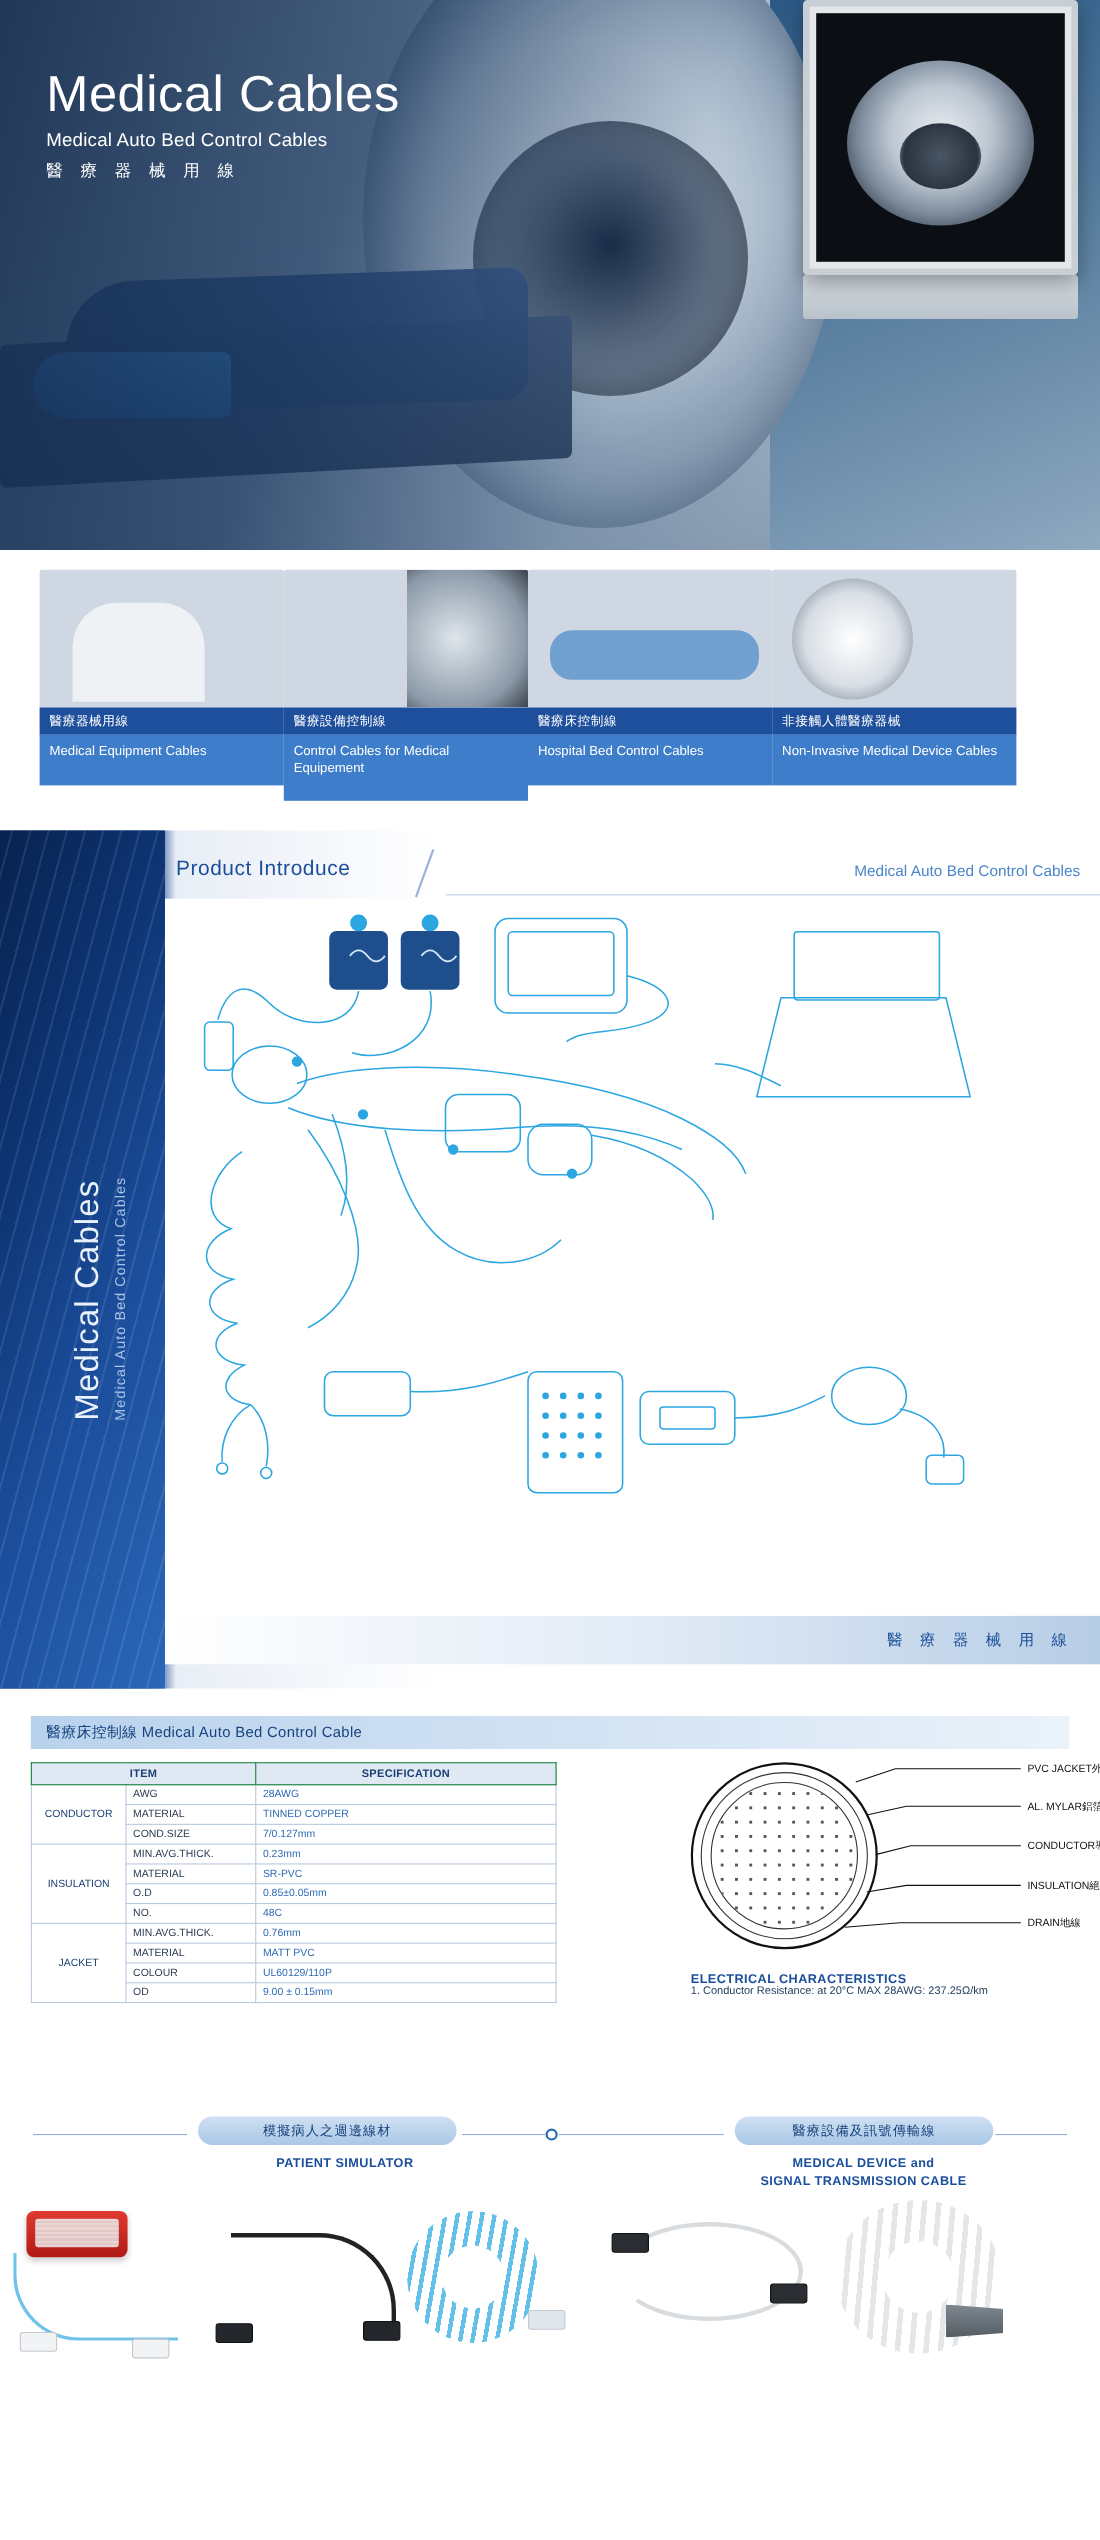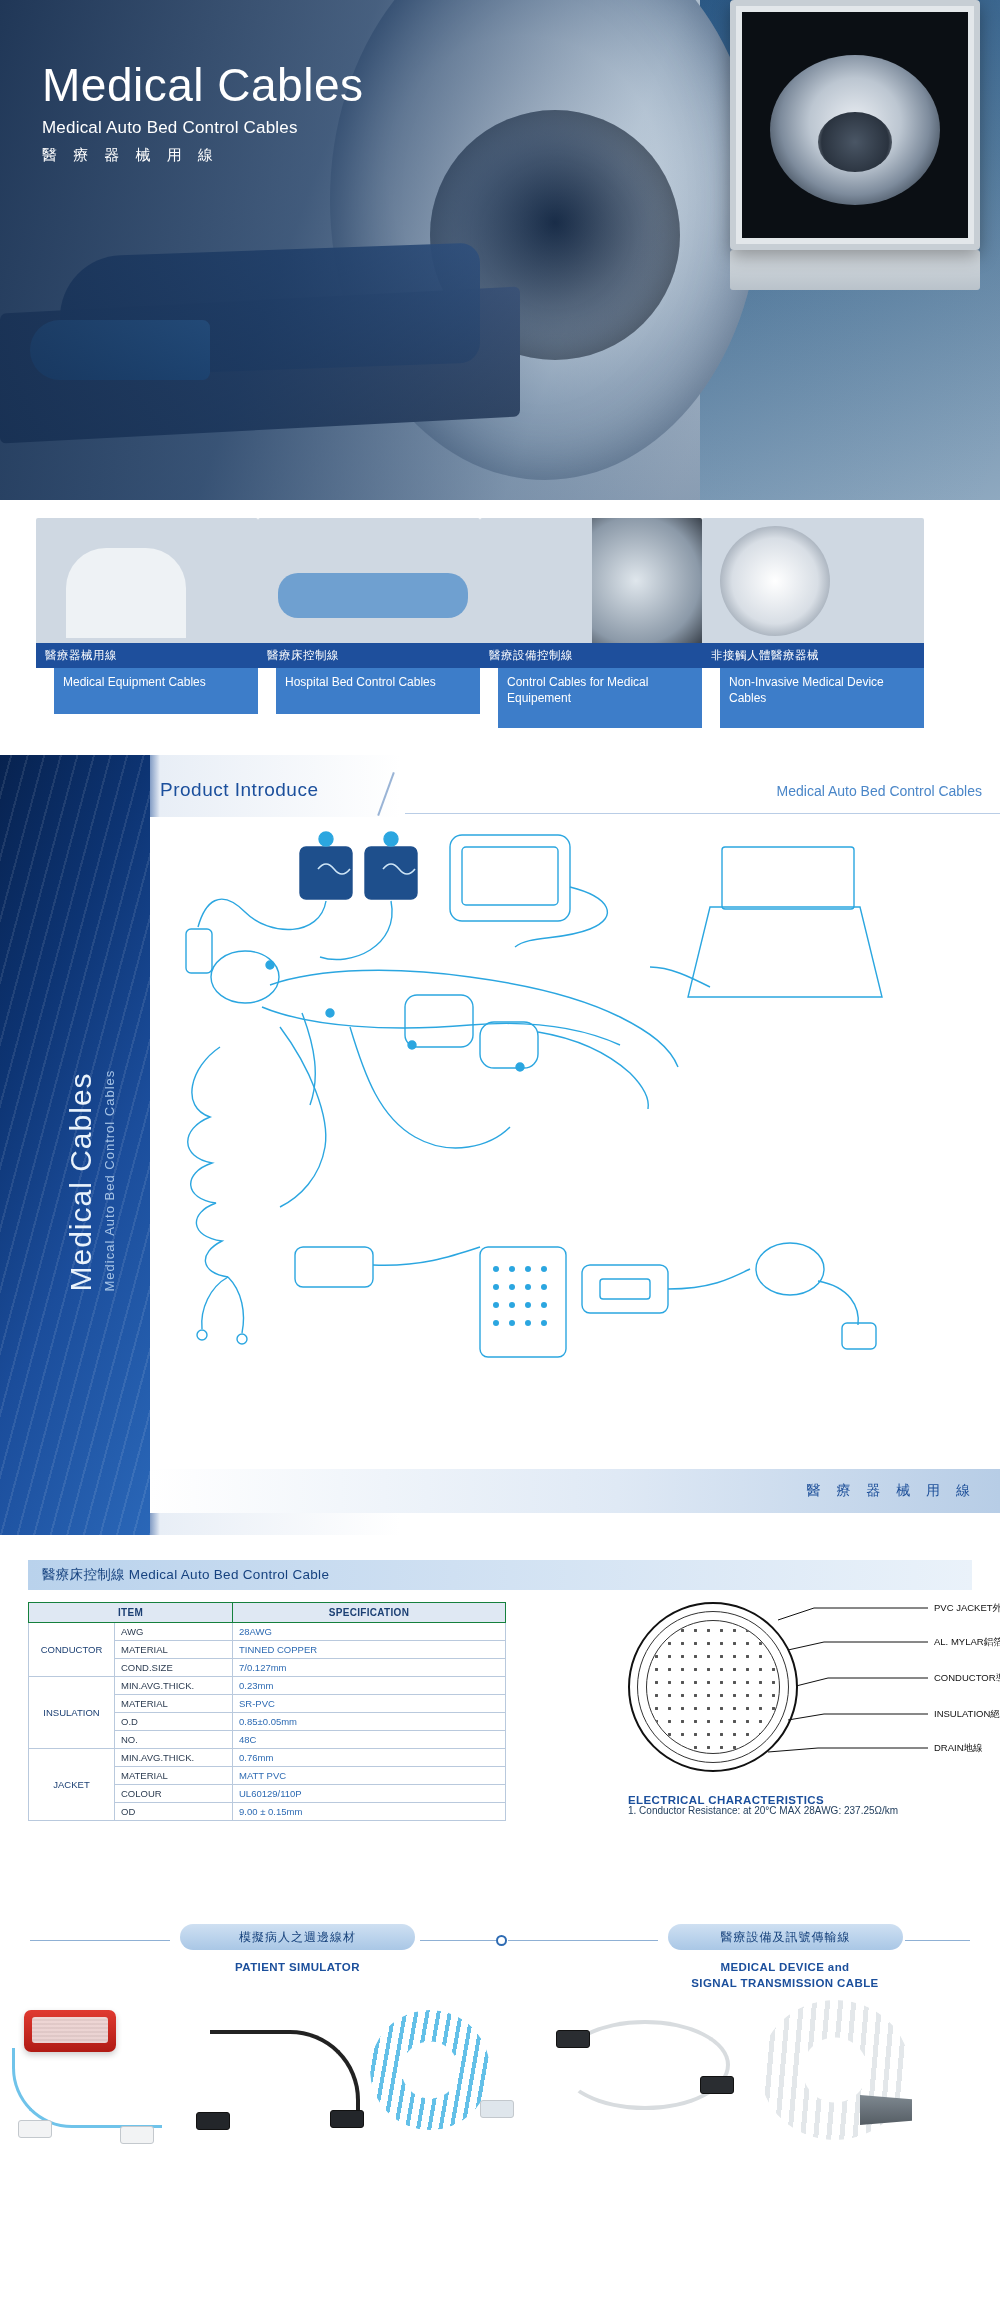--- a/index.html
+++ b/index.html
@@ -97,21 +97,21 @@
   }
   .thumb{ width:222px; }
   .thumb .pic{
     width:222px; height:125px; border-radius:2px 2px 0 0; position:relative; overflow:hidden;
     background:#cfd8e2;
   }
   .thumb .cap-cn{
     background:#1e4f9c; color:#fff; font-size:11.5px; padding:5px 9px; letter-spacing:.5px;
   }
   .thumb .cap-en{
-    background:#3d7dc9; color:#fff; font-size:12px; padding:7px 9px 22px 9px; line-height:1.3; min-height:46px;margin-left:18px;
+    background:#3d7dc9; color:#fff; font-size:12px; padding:7px 9px 22px 9px; line-height:1.3; min-height:46px;
   }
   .thumb:nth-child(2) .cap-cn,.thumb:nth-child(4) .cap-cn{ background:#1e4f9c; }
   
   .t1 { background:linear-gradient(180deg,#d6dde4 0%,#aab7c4 100%); }
   .t1:after{ content:""; position:absolute; left:30px; top:30px; width:120px; height:90px; background:#eef2f5; border-radius:40px 40px 0 0; }
   .t2 { background:linear-gradient(180deg,#8fa6bc 0%,#4e7faf 100%); }
   .t2:after{ content:""; position:absolute; left:20px; top:55px; width:190px; height:45px; background:#6fa0d0; border-radius:20px; }
   .t3 { background:linear-gradient(180deg,#e9edf1 0%,#c3ccd6 100%); }
   .t3:after{ content:""; position:absolute; right:0; top:0; width:110px; height:125px; background:radial-gradient(circle at 40% 50%,#dfe6ec 0%,#8b99a8 70%,#3a424c 100%); }
   .t4 { background:linear-gradient(180deg,#eef1f4 0%,#c7d0da 100%); }
@@ -331,28 +331,28 @@
     </div>
   </div>
 
   <div class="thumbs">
     <div class="thumb">
       <div class="pic t1"></div>
       <div class="cap-cn">醫療器械用線</div>
       <div class="cap-en">Medical Equipment Cables</div>
     </div>
     <div class="thumb">
+      <div class="pic t3"></div>
+      <div class="cap-cn">醫療設備控制線</div>
+      <div class="cap-en">Control Cables for Medical Equipement</div>
+    </div>
+    <div class="thumb">
       <div class="pic t2"></div>
       <div class="cap-cn">醫療床控制線</div>
       <div class="cap-en">Hospital Bed Control Cables</div>
-    </div>
-    <div class="thumb">
-      <div class="pic t3"></div>
-      <div class="cap-cn">醫療設備控制線</div>
-      <div class="cap-en">Control Cables for Medical Equipement</div>
     </div>
     <div class="thumb">
       <div class="pic t4"></div>
       <div class="cap-cn">非接觸人體醫療器械</div>
       <div class="cap-en">Non-Invasive Medical Device Cables</div>
     </div>
   </div>
 
   <div class="intro-band">
     <div class="intro-left">
@@ -544,21 +544,21 @@
   <div class="bottom">
     <div class="bt-line" style="left:30px; width:140px;"></div>
     <div class="bt-line" style="left:420px; width:76px;"></div>
     <div class="bt-line" style="left:508px; width:150px;"></div>
     <div class="bt-line" style="left:905px; width:65px;"></div>
     <div class="bt-dot"></div>
 
     <div class="pill" style="left:180px; width:235px;">模擬病人之週邊線材</div>
     <div class="pill" style="left:668px; width:235px;">醫療設備及訊號傳輸線</div>
 
-    <div class="pill-sub" style="left:180px; top:80px; width:235px;">PATIENT SIMULATOR</div>
+    <div class="pill-sub" style="left:196px; top:80px; width:235px;">PATIENT SIMULATOR</div>
     <div class="pill-sub" style="left:640px; top:80px; width:290px;">
       <span>MEDICAL DEVICE and</span><br>
       <span>SIGNAL TRANSMISSION CABLE</span>
     </div>
 
     <div class="cable-red"></div>
     <div class="wirebundle"></div>
     <div class="connector" style="left:18px; top:240px;"></div>
     <div class="connector" style="left:120px; top:246px;"></div>
     <div class="blackcable"></div>

